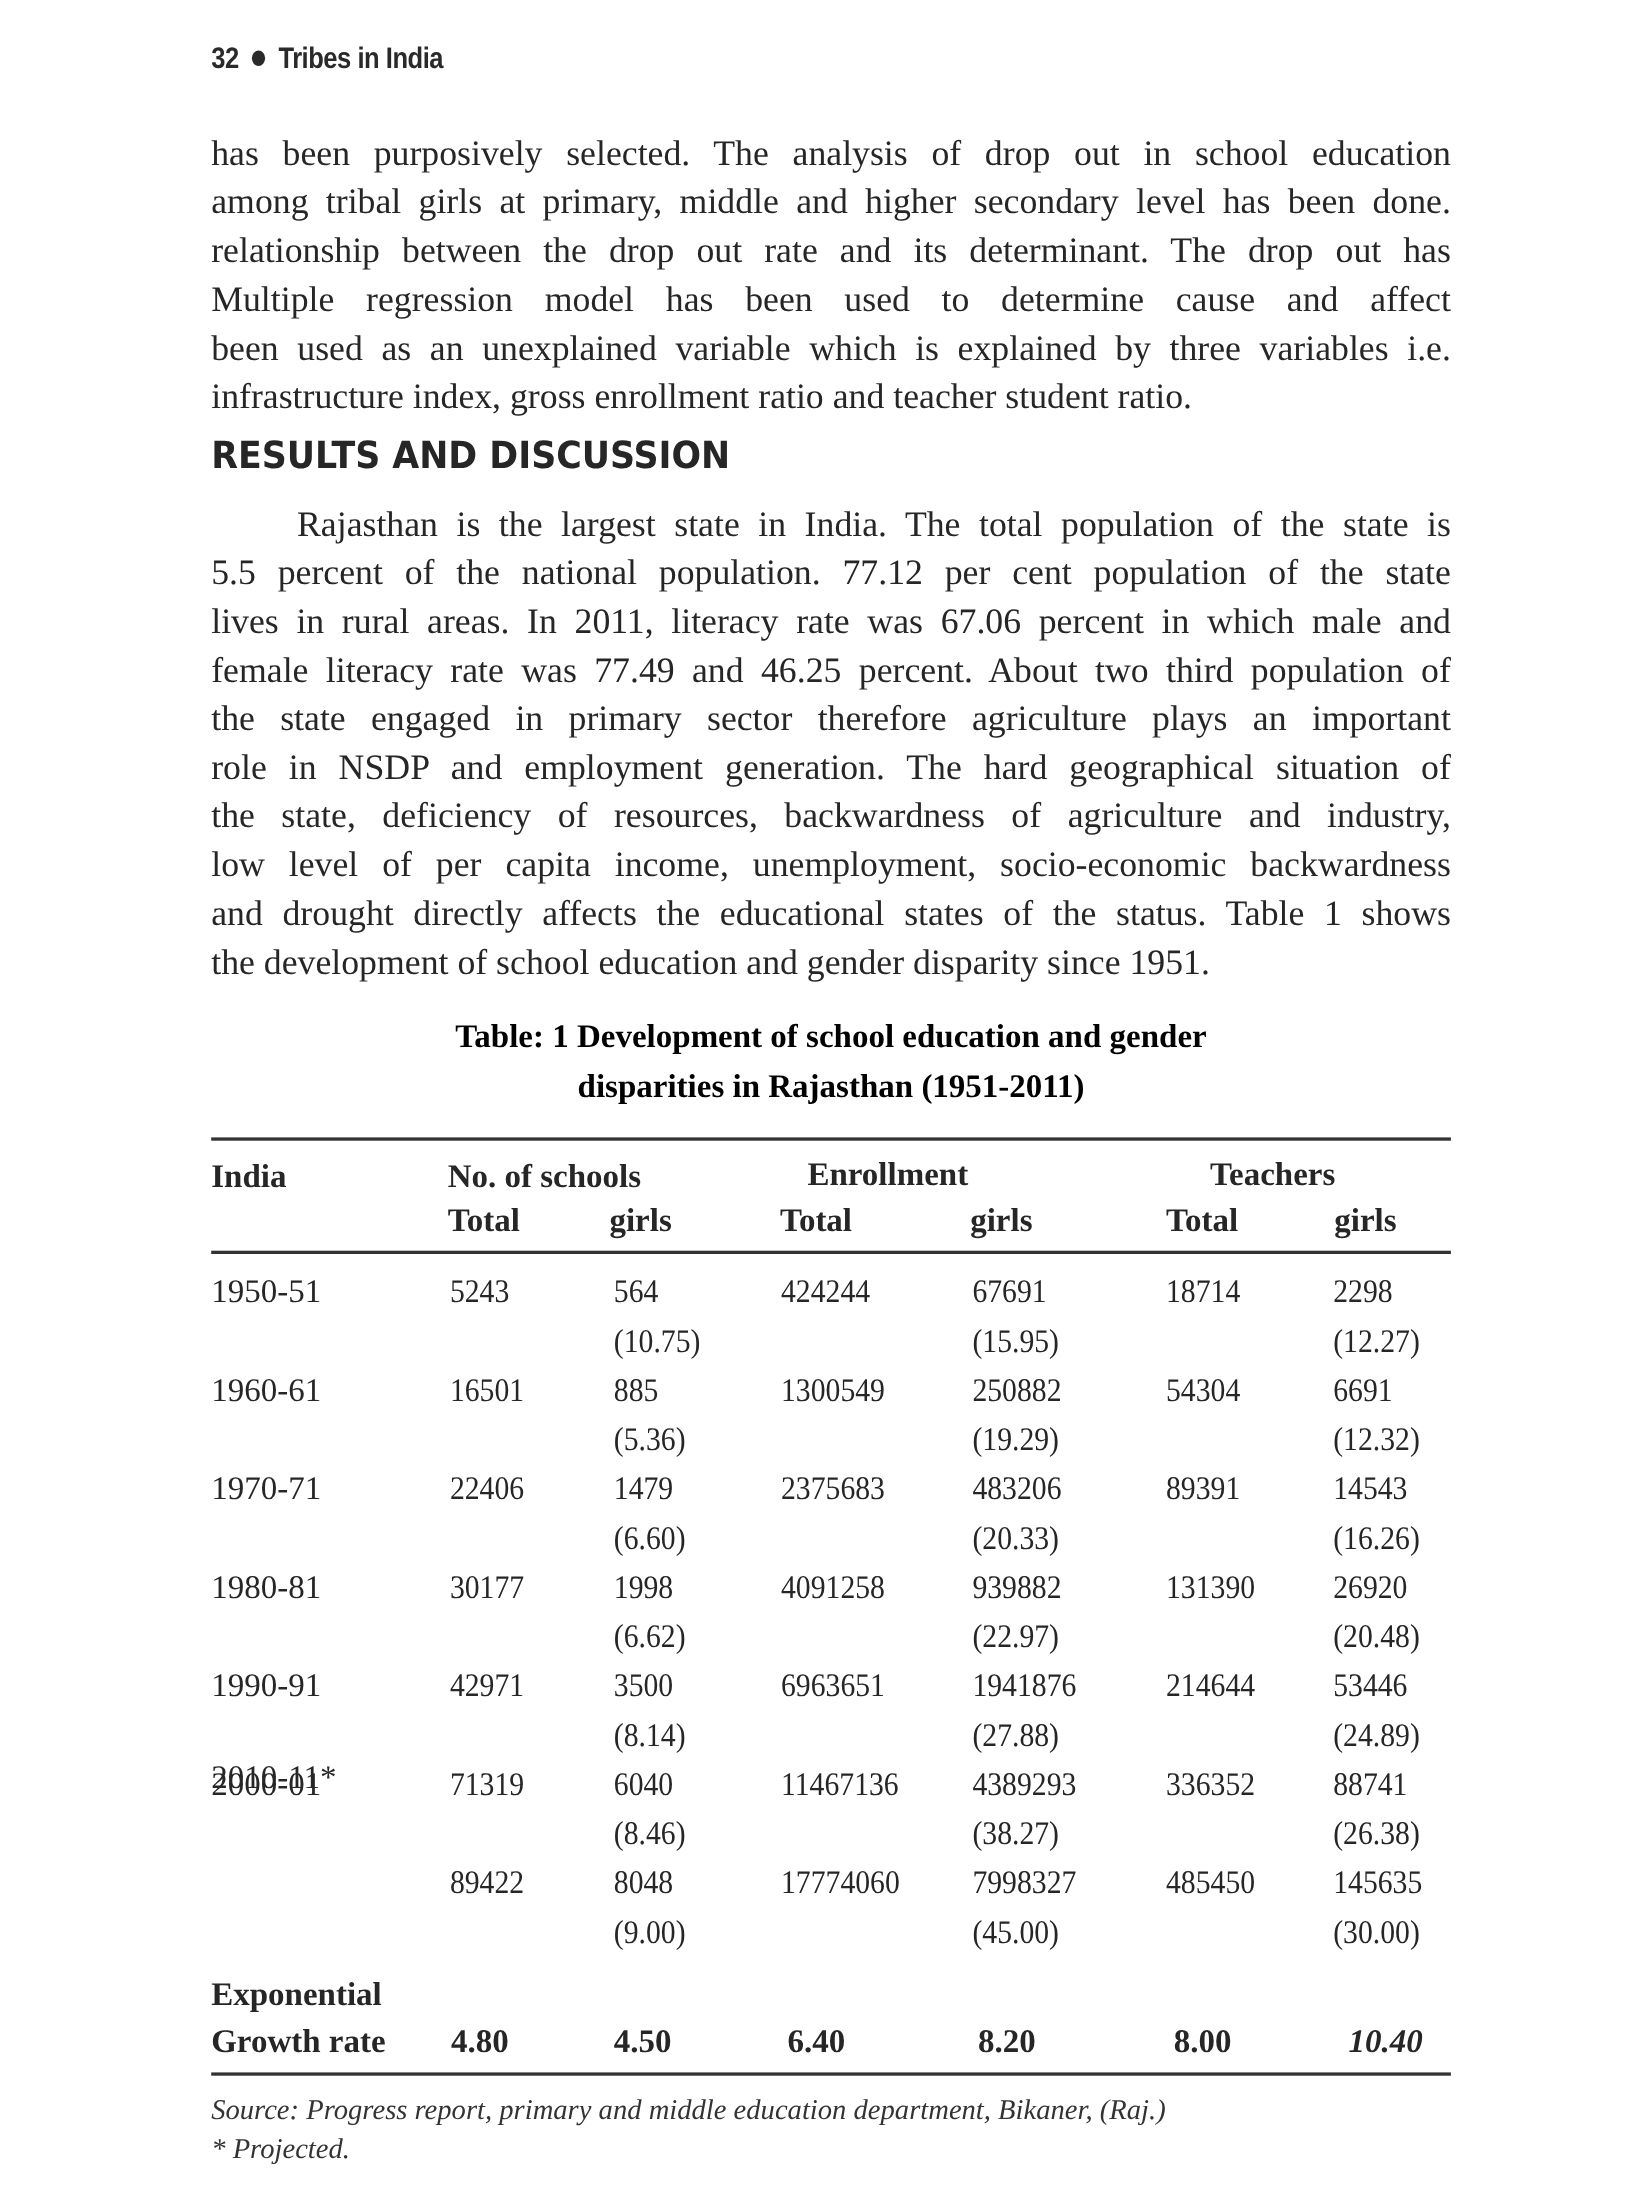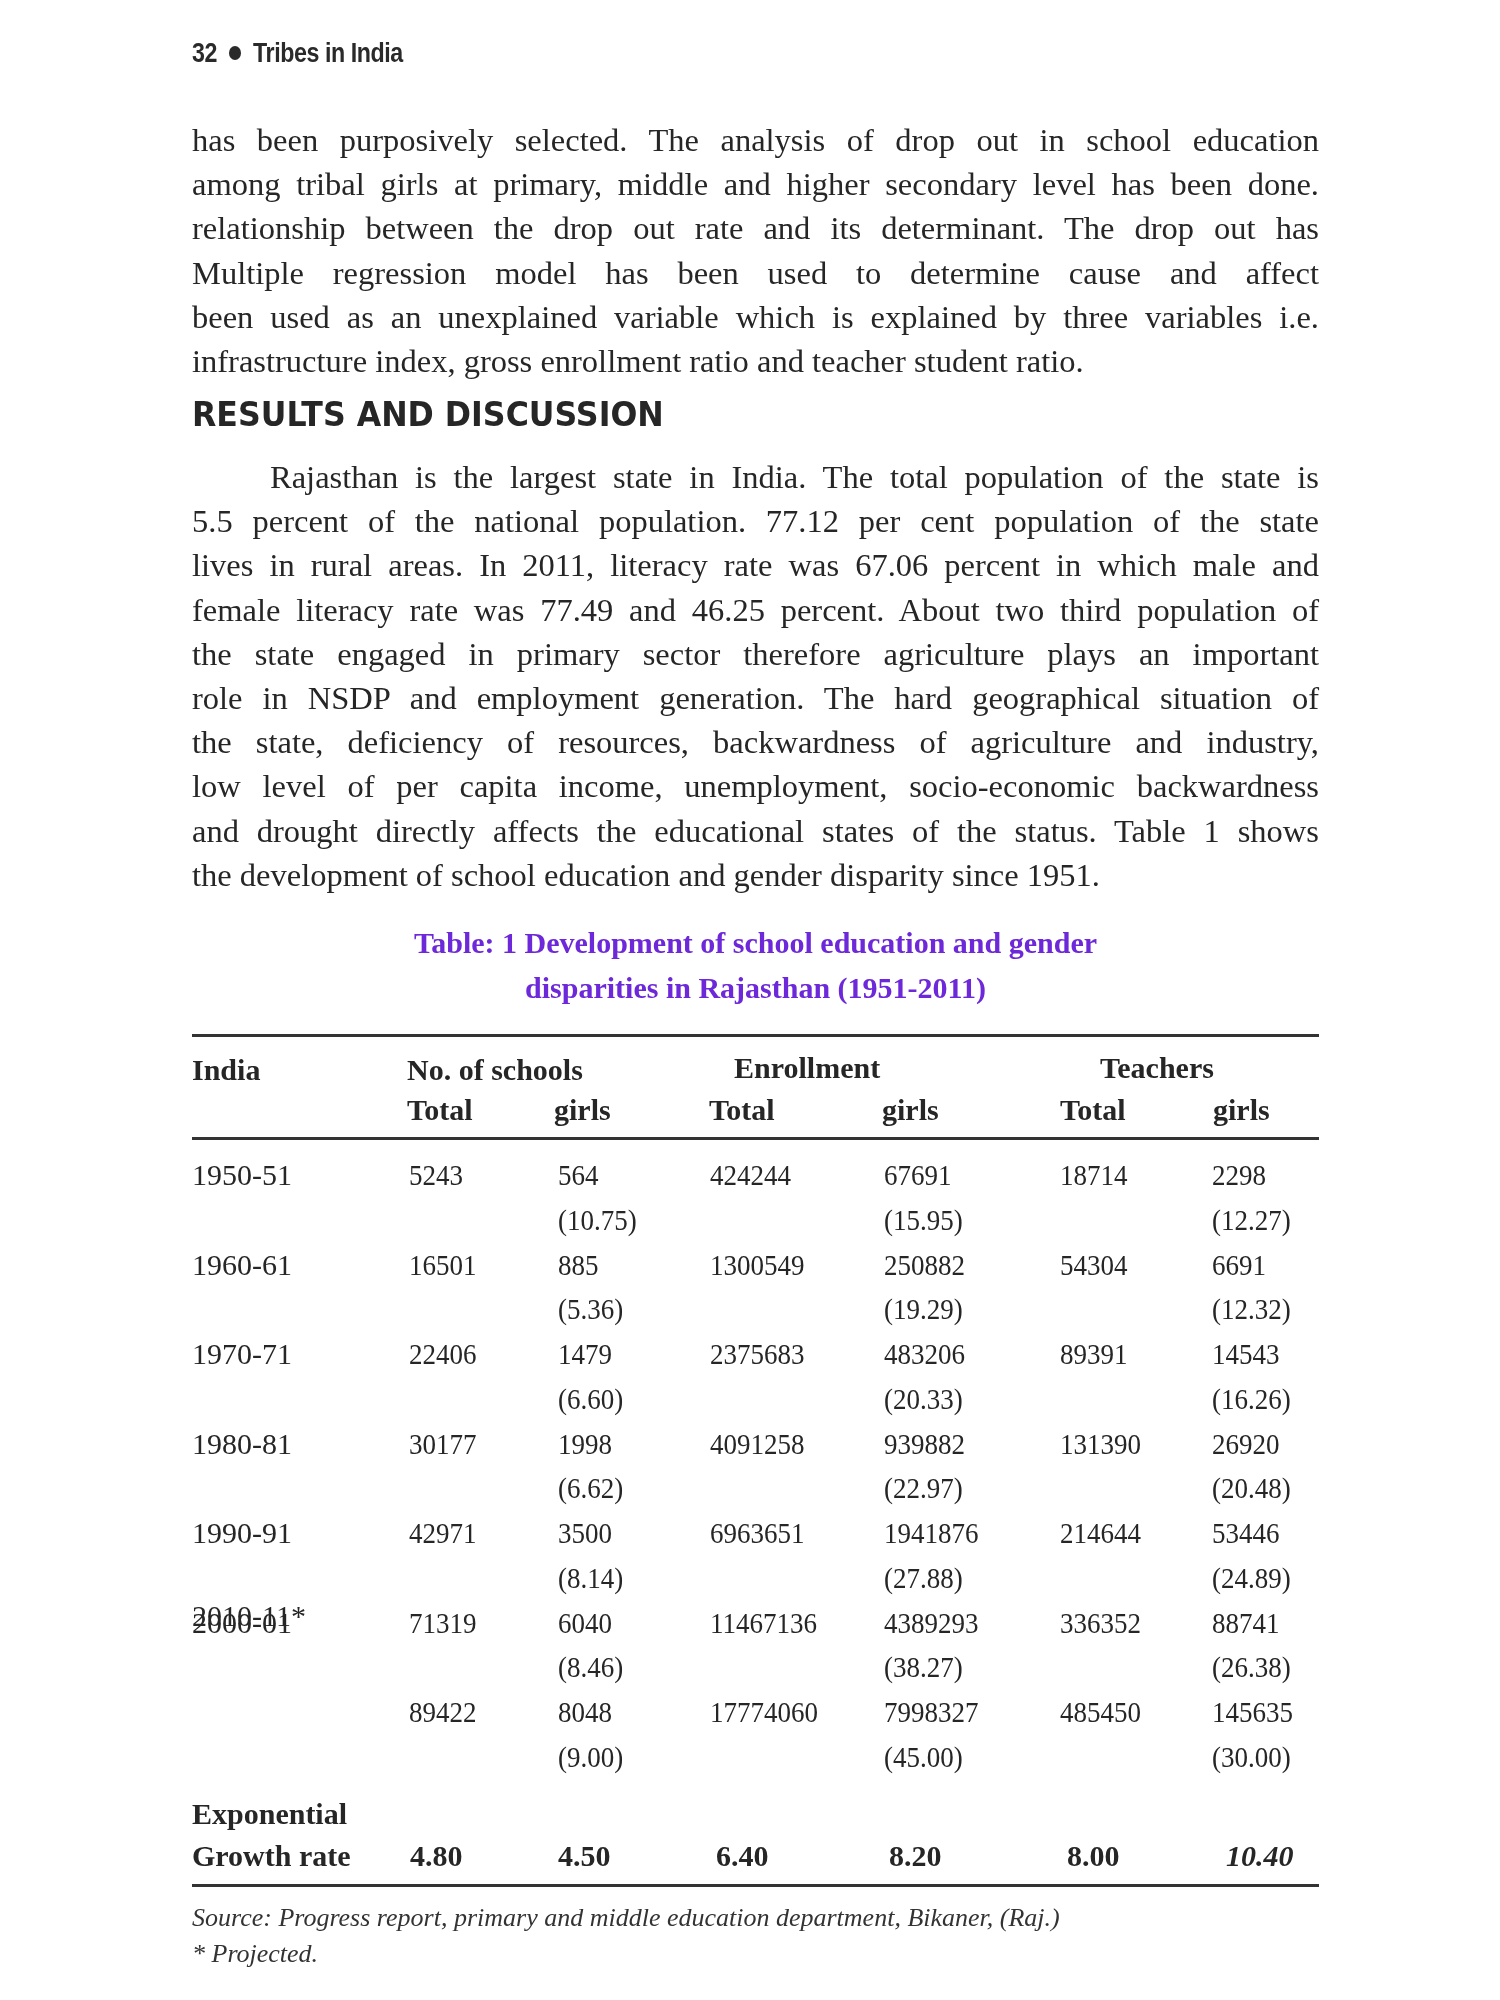--- a/index.html
+++ b/index.html
@@ -26,21 +26,21 @@
   .heading {
     position: absolute; left: 0; top: 394px;
     font-family: "DejaVu Sans", "Liberation Sans", sans-serif;
     font-size: 34px; font-weight: bold; color: #262626;
     transform: scaleX(0.93); transform-origin: left center; white-space: nowrap;
   }
   .p2 { top: 455px; }
   .p2 .indent { padding-left: 78px; }
   .caption {
     position: absolute; left: 0; width: 1127px; top: 920px;
-    font-size: 30px; font-weight: bold; line-height: 45px; text-align: center; color: #6d28d9;
+    font-size: 30px; font-weight: bold; line-height: 45px; text-align: center; color: #000000;
   }
   .rule { position: absolute; left: 0; width: 1127px; height: 3px; background: #333; }
   .rule.top { top: 1034px; }
   .rule.mid { top: 1137px; }
   .rule.bot { top: 1884px; }
   .cell { position: absolute; font-size: 30px; white-space: nowrap; color: #262626; line-height: 36px; }
   .hdr { font-weight: bold; }
   .num { font-size: 30px; transform: scaleX(0.9); transform-origin: left center; }
   .growth { font-weight: bold; }
   .source {

